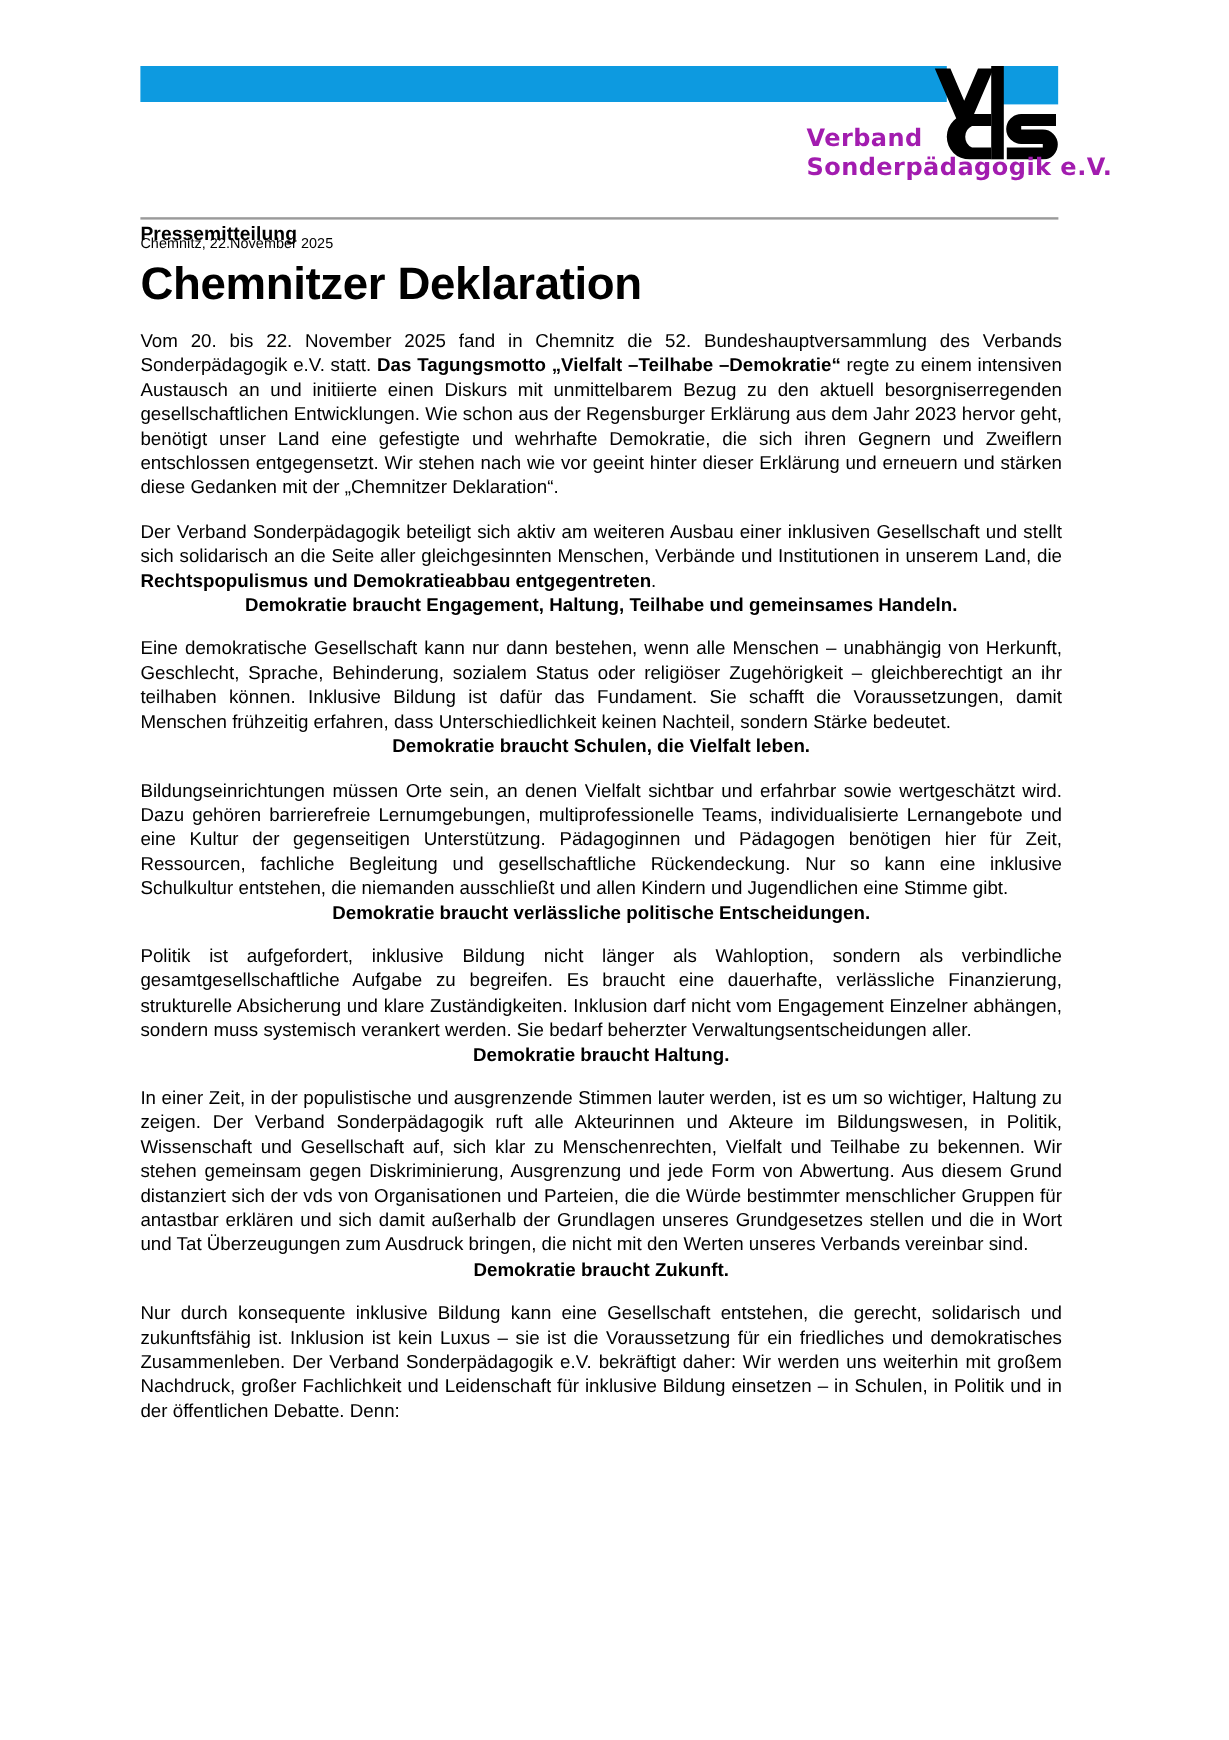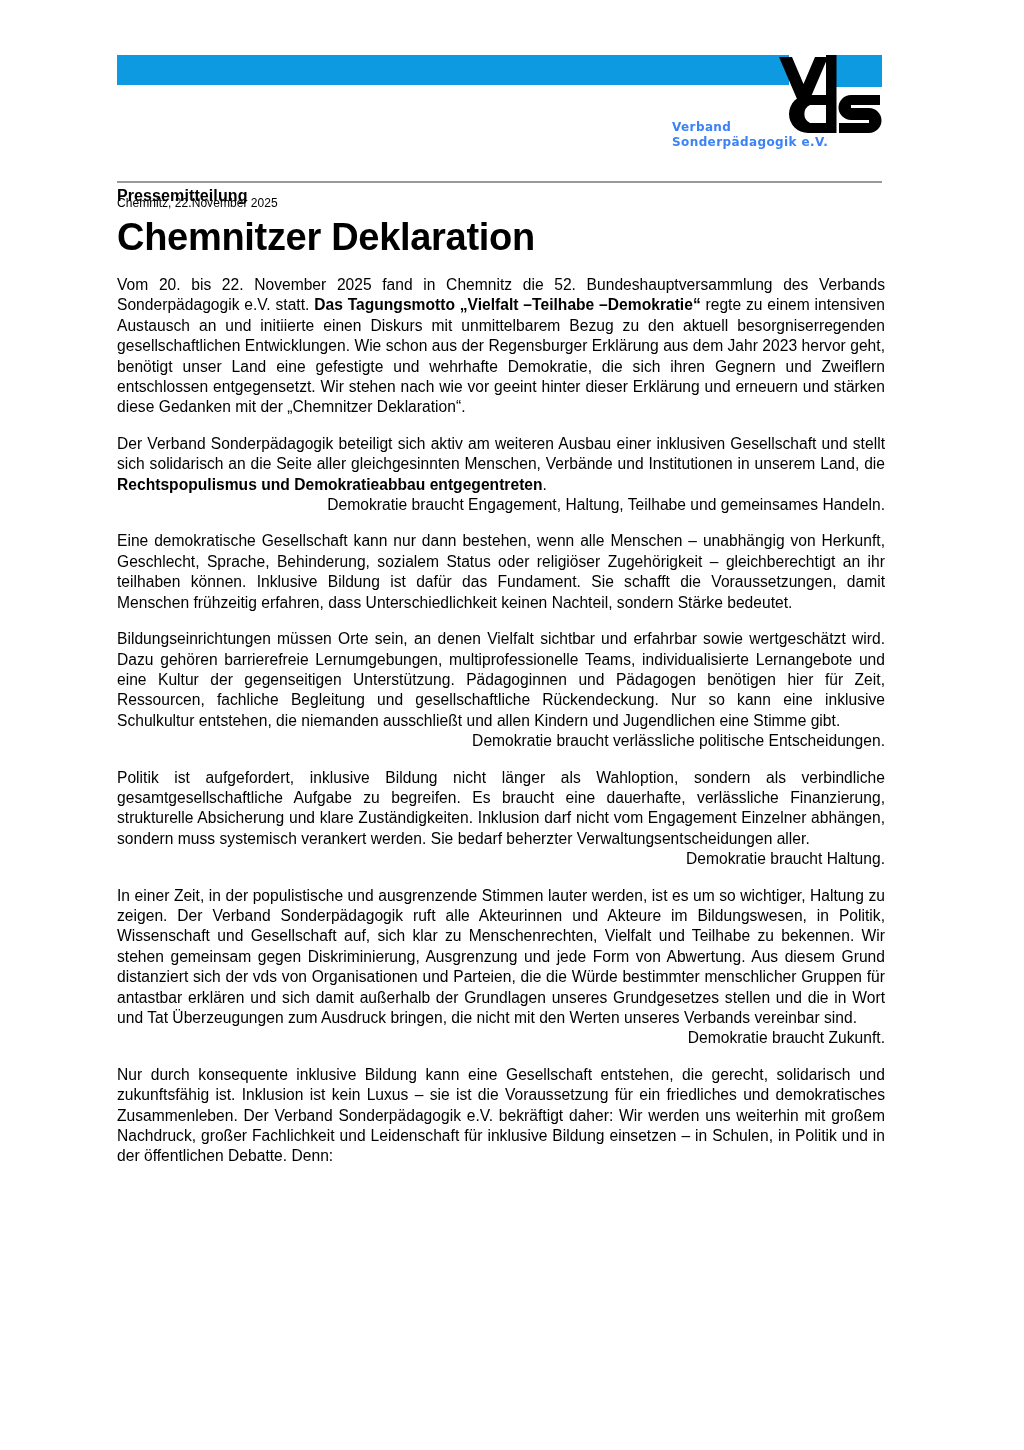--- a/index.html
+++ b/index.html
@@ -56,28 +56,28 @@
     position: absolute;
     right: 0;
     top: 0;
     width: 105px;
     height: 78px;
   }
 
   .logo-words {
     position: absolute;
     left: 0;
-    top: 65px;
+    top: 48px;
     width: 112px;
     line-height: 1.22;
     font-family: "DejaVu Sans", sans-serif;
     font-weight: 700;
-    font-size: 12px;
+    font-size: 20px;
     letter-spacing: 0.4px;
-    color: #3b82f6;
+    color: #a21caf;
     white-space: nowrap;
   }
 
   
   .kicker {
     position: absolute;
     left: 117px;
     top: 146px;
     font-size: 16px;
     font-weight: 700;
@@ -128,22 +128,22 @@
     -webkit-hyphens: auto;
     hyphens: auto;
   }
 
   .body-text p {
     font-weight: 400;
     margin-top: 16px;
   }
 
   .body-text h2 {
-    font-weight: 400;
-    text-align: right;
+    font-weight: 700;
+    text-align: center;
   }
 
   .body-text p b,
   .body-text p strong {
     font-weight: 700;
   }
 
   
   .body-text p { text-align-last: left; }
 </style>
@@ -185,20 +185,21 @@
   <div class="rule"></div>
 
   <div class="doc">
     <p class="dateline">Chemnitz, 22.November 2025</p>
     <h1 class="doc-title">Chemnitzer Deklaration</h1>
     <div class="body-text">
         <p><span>Vom 20. bis 22. November 2025 fand in Chemnitz die 52. Bundeshauptversammlung des Verbands Sonderpädagogik e.V. statt. </span><b>Das Tagungsmotto „Vielfalt –Teilhabe –Demokratie“</b><span> regte zu einem intensiven Austausch an und initiierte einen Diskurs mit unmittelbarem Bezug zu den aktuell besorgniserregenden gesellschaftlichen Entwicklungen. Wie schon aus der Regensburger Erklärung aus dem Jahr 2023 hervor geht, benötigt unser Land eine gefestigte und wehrhafte Demokratie, die sich ihren Gegnern und Zweiflern entschlossen entgegensetzt. Wir stehen nach wie vor geeint hinter dieser Erklärung und erneuern und stärken diese Gedanken mit der „Chemnitzer Deklaration“.</span></p>
         <p><span>Der Verband Sonderpädagogik beteiligt sich aktiv am weiteren Ausbau einer inklusiven Gesellschaft und stellt sich solidarisch an die Seite aller gleichgesinnten Menschen, Verbände und Institutionen in unserem Land, die </span><b>Rechtspopulismus und Demokratieabbau entgegentreten</b><span>.</span></p>
         <h2>Demokratie braucht Engagement, Haltung, Teilhabe und gemeinsames Handeln.</h2>
         <p><span>Eine demokratische Gesellschaft kann nur dann bestehen, wenn alle Menschen – unabhängig von Herkunft, Geschlecht, Sprache, Behinderung, sozialem Status oder religiöser Zugehörigkeit – gleichberechtigt an ihr teilhaben können. Inklusive Bildung ist dafür das Fundament. Sie schafft die Voraussetzungen, damit Menschen frühzeitig erfahren, dass Unterschiedlichkeit keinen Nachteil, sondern Stärke bedeutet.</span></p>
+        <h2>Demokratie braucht Schulen, die Vielfalt leben.</h2>
         <p><span>Bildungseinrichtungen müssen Orte sein, an denen Vielfalt sichtbar und erfahrbar sowie wertgeschätzt wird. Dazu gehören barrierefreie Lernumgebungen, multiprofessionelle Teams, individualisierte Lernangebote und eine Kultur der gegenseitigen Unterstützung. Pädagoginnen und Pädagogen benötigen hier für Zeit, Ressourcen, fachliche Begleitung und gesellschaftliche Rückendeckung. Nur so kann eine inklusive Schulkultur entstehen, die niemanden ausschließt und allen Kindern und Jugendlichen eine Stimme gibt.</span></p>
         <h2>Demokratie braucht verlässliche politische Entscheidungen.</h2>
         <p><span>Politik ist aufgefordert, inklusive Bildung nicht länger als Wahloption, sondern als verbindliche gesamtgesellschaftliche Aufgabe zu begreifen. Es braucht eine dauerhafte, verlässliche Finanzierung, strukturelle Absicherung und klare Zuständigkeiten. Inklusion darf nicht vom Engagement Einzelner abhängen, sondern muss systemisch verankert werden. Sie bedarf beherzter Verwaltungsentscheidungen aller.</span></p>
         <h2>Demokratie braucht Haltung.</h2>
         <p><span>In einer Zeit, in der populistische und ausgrenzende Stimmen lauter werden, ist es um so wichtiger, Haltung zu zeigen. Der Verband Sonderpädagogik ruft alle Akteurinnen und Akteure im Bildungswesen, in Politik, Wissenschaft und Gesellschaft auf, sich klar zu Menschenrechten, Vielfalt und Teilhabe zu bekennen. Wir stehen gemeinsam gegen Diskriminierung, Ausgrenzung und jede Form von Abwertung. Aus diesem Grund distanziert sich der vds von Organisationen und Parteien, die die Würde bestimmter menschlicher Gruppen für antastbar erklären und sich damit außerhalb der Grundlagen unseres Grundgesetzes stellen und die in Wort und Tat Überzeugungen zum Ausdruck bringen, die nicht mit den Werten unseres Verbands vereinbar sind.</span></p>
         <h2>Demokratie braucht Zukunft.</h2>
         <p><span>Nur durch konsequente inklusive Bildung kann eine Gesellschaft entstehen, die gerecht, solidarisch und zukunftsfähig ist. Inklusion ist kein Luxus – sie ist die Voraussetzung für ein friedliches und demokratisches Zusammenleben. Der Verband Sonderpädagogik e.V. bekräftigt daher: Wir werden uns weiterhin mit großem Nachdruck, großer Fachlichkeit und Leidenschaft für inklusive Bildung einsetzen – in Schulen, in Politik und in der öffentlichen Debatte. Denn:</span></p>
       </div>
   </div>
 

